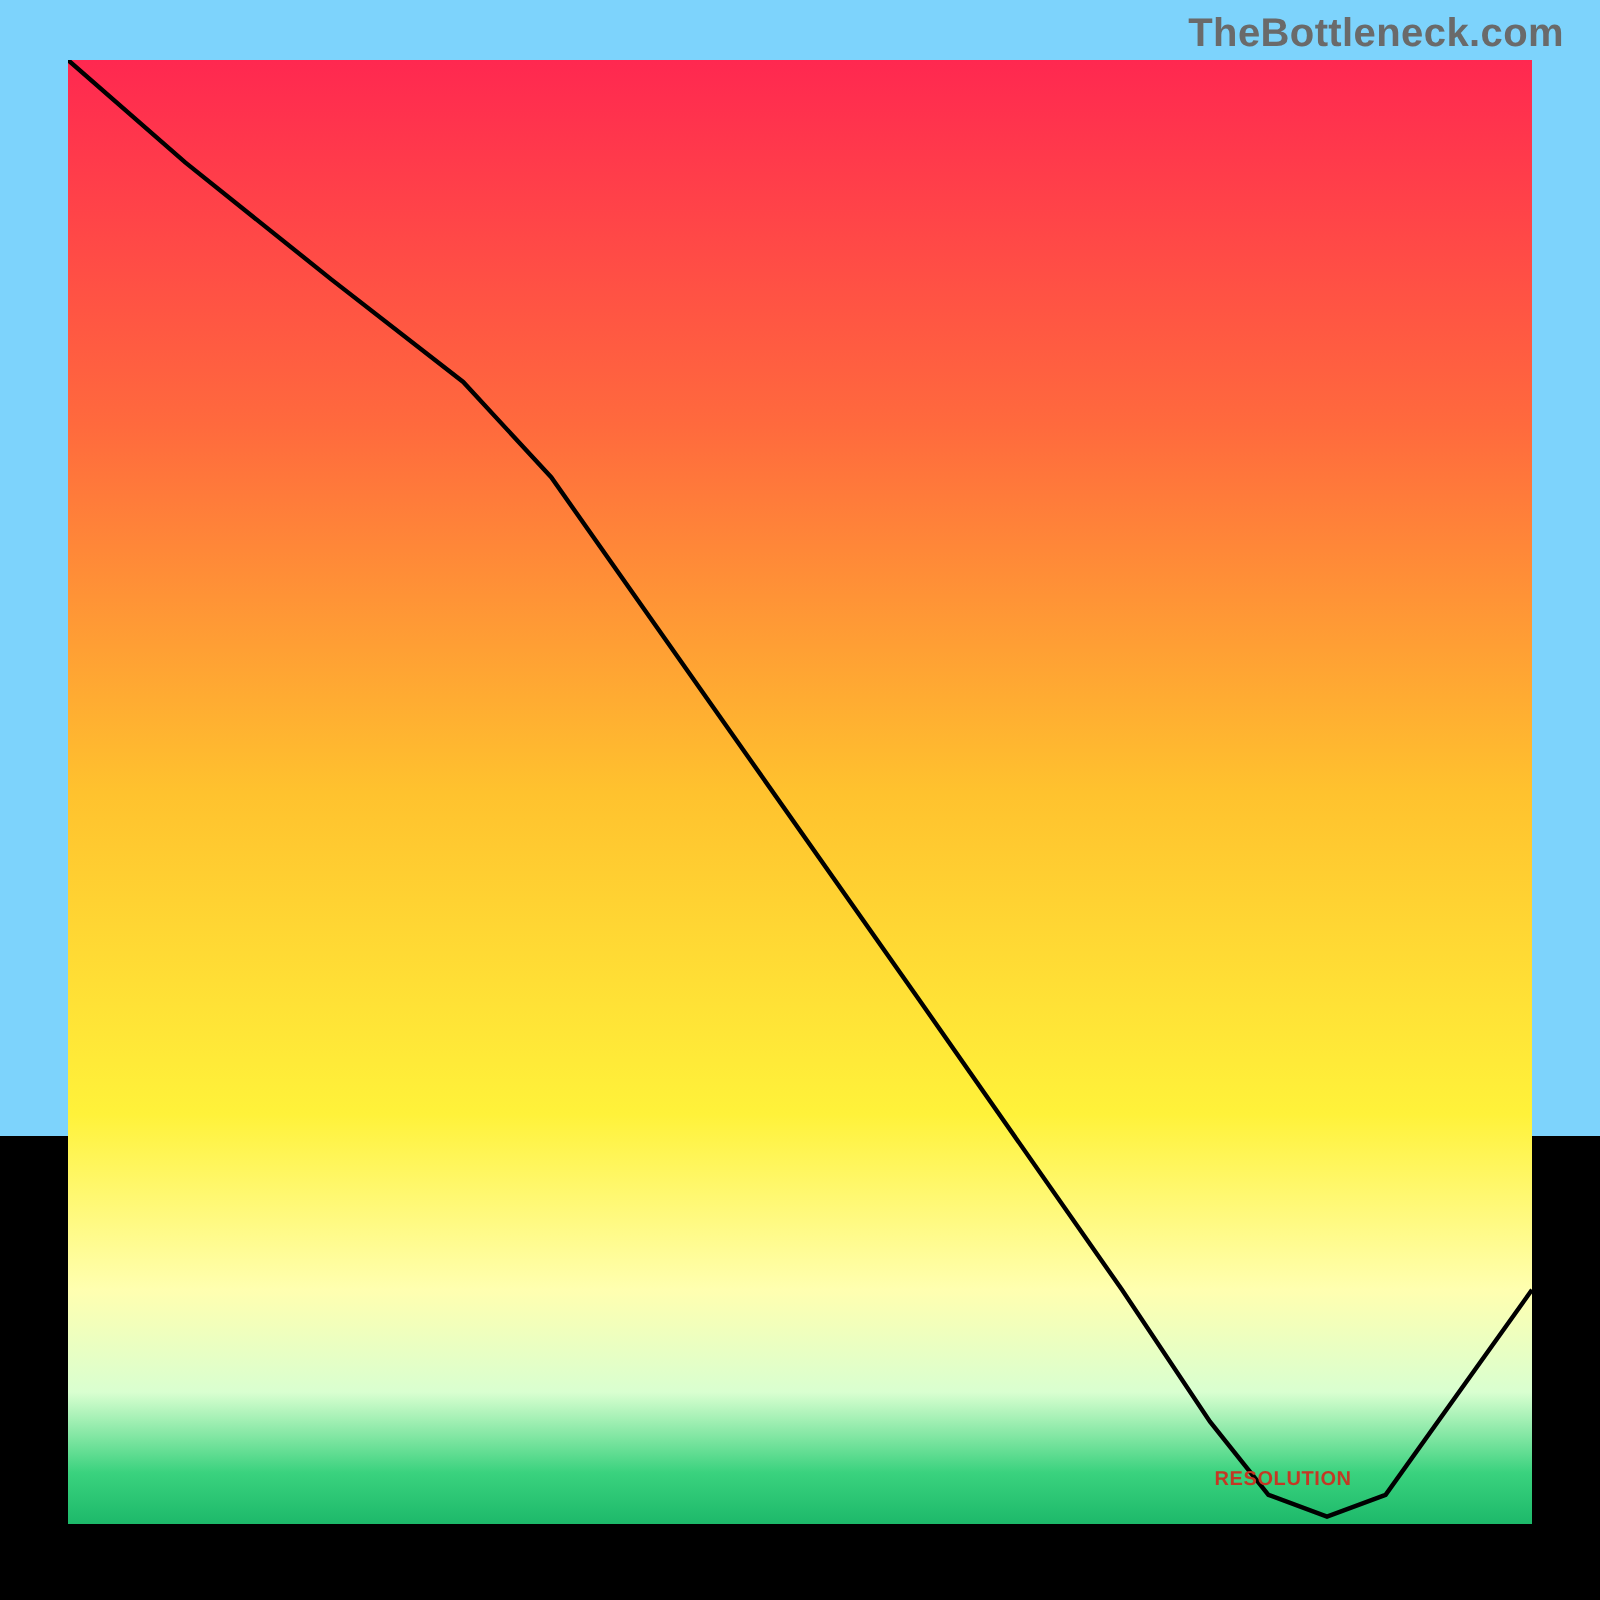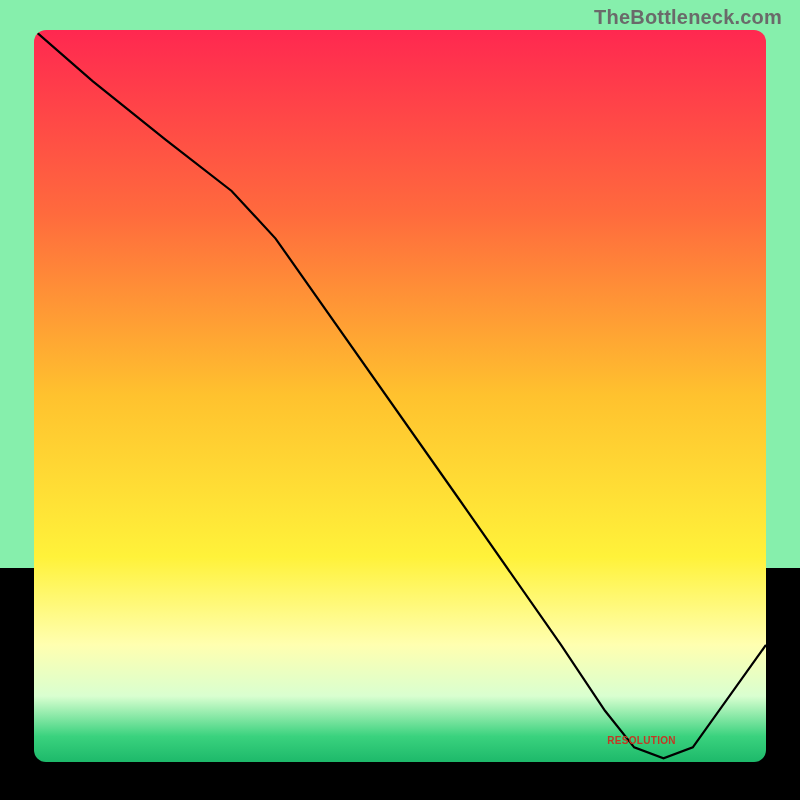--- a/index.html
+++ b/index.html
@@ -7,40 +7,39 @@
     padding: 0;
     width: 800px;
     height: 800px;
     background: #000;
     font-family: Arial, Helvetica, sans-serif;
   }
   .container {
     position: relative;
     width: 800px;
     height: 568px;
-    background: #86efac;
+    background: #7dd3fc;
   }
   .watermark {
     position: absolute;
     top: 6px;
     right: 18px;
     color: #6a6a6a;
     font-size: 20px;
     font-weight: 600;
     letter-spacing: 0.2px;
     z-index: 10;
   }
   .plot-area {
     position: absolute;
     left: 34px;
     top: 30px;
     width: 732px;
     height: 732px;
     overflow: hidden;
-    border-radius: 12px;
   }
   .plot-area svg {
     display: block;
     width: 732px;
     height: 732px;
   }
   .series-label {
     position: absolute;
     font-size: 10px;
     font-weight: 700;

